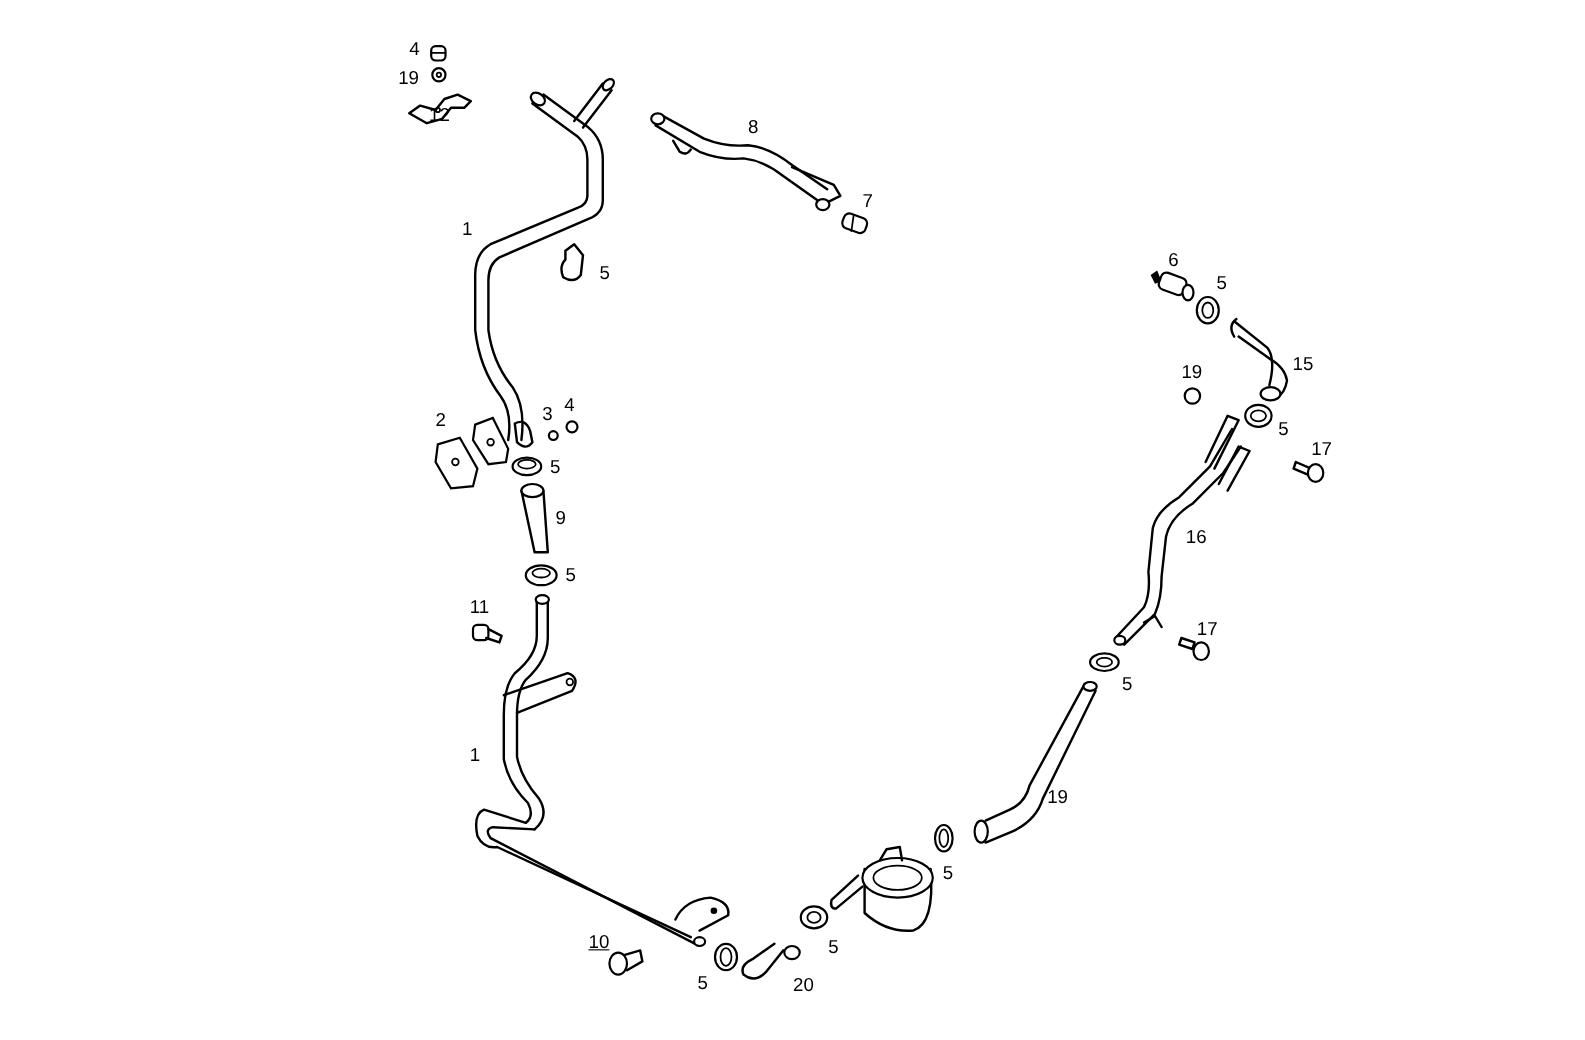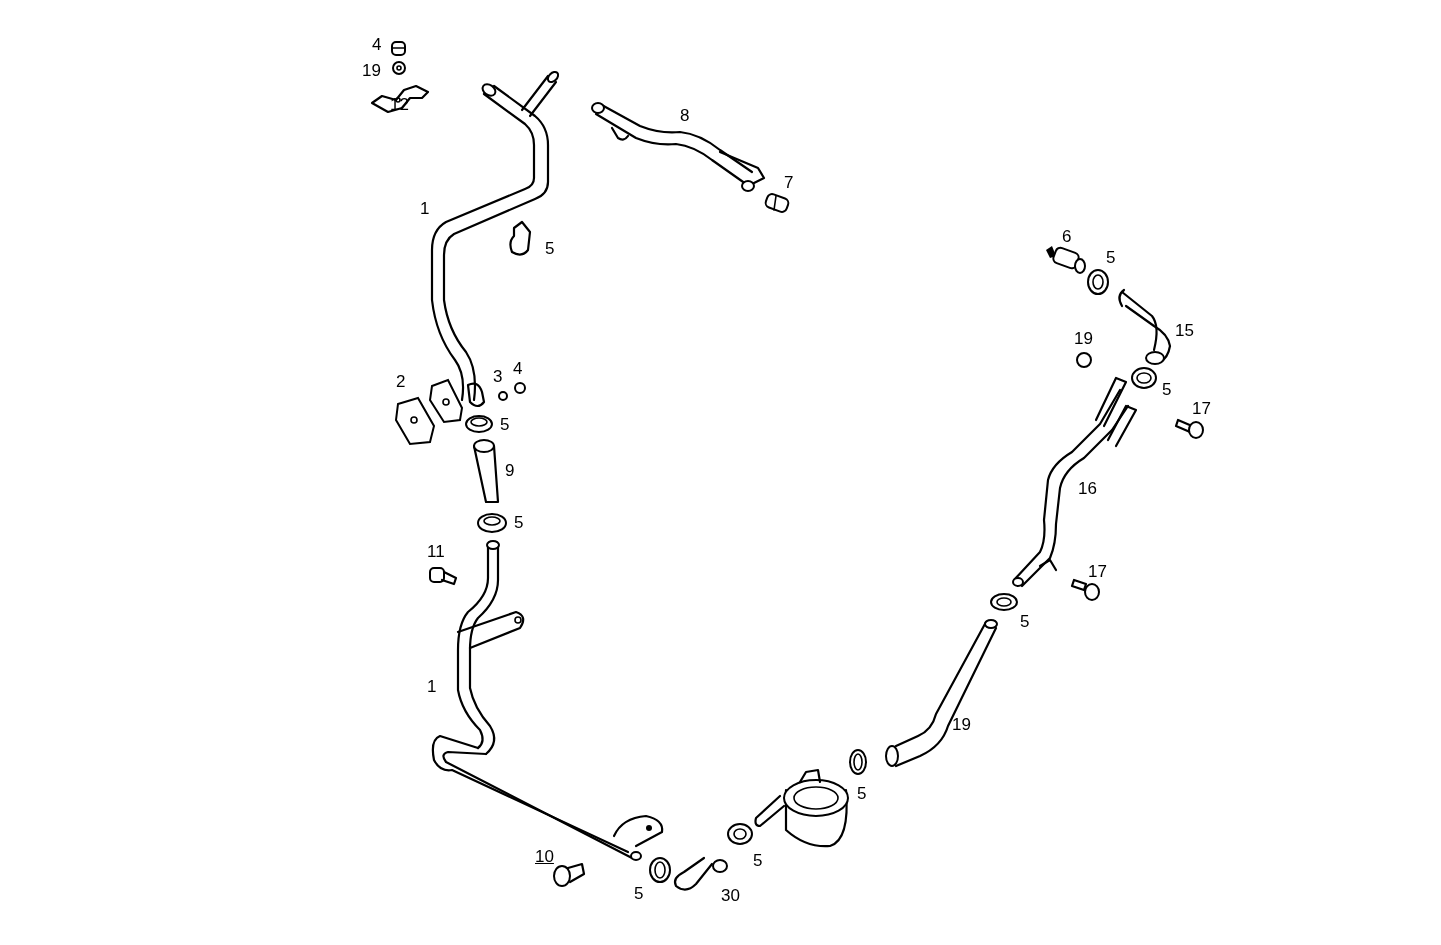--- a/index.html
+++ b/index.html
@@ -214,15 +214,15 @@
     <span class="lbl" style="left:514px;top:514px;">5</span>
     <span class="lbl" style="left:427px;top:543px;">11</span>
     <span class="lbl" style="left:1088px;top:563px;">17</span>
     <span class="lbl" style="left:1020px;top:613px;">5</span>
     <span class="lbl" style="left:427px;top:678px;">1</span>
     <span class="lbl" style="left:952px;top:716px;text-align:center;">19</span>
     <span class="lbl" style="left:857px;top:785px;">5</span>
     <span class="lbl" style="left:535px;top:848px;text-decoration:underline;">10</span>
     <span class="lbl" style="left:753px;top:852px;">5</span>
     <span class="lbl" style="left:634px;top:885px;">5</span>
-    <span class="lbl" style="left:721px;top:887px;">30</span>
+    <span class="lbl" style="left:721px;top:887px;">20</span>
   </div>
 </div>
 
 </body></html>

